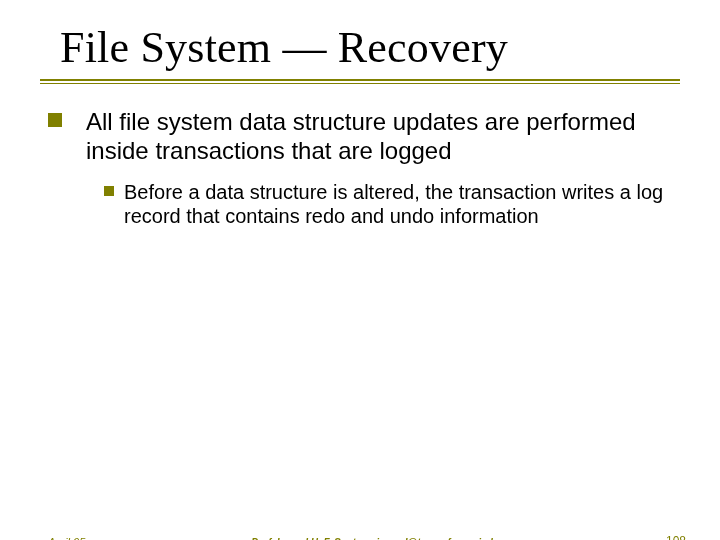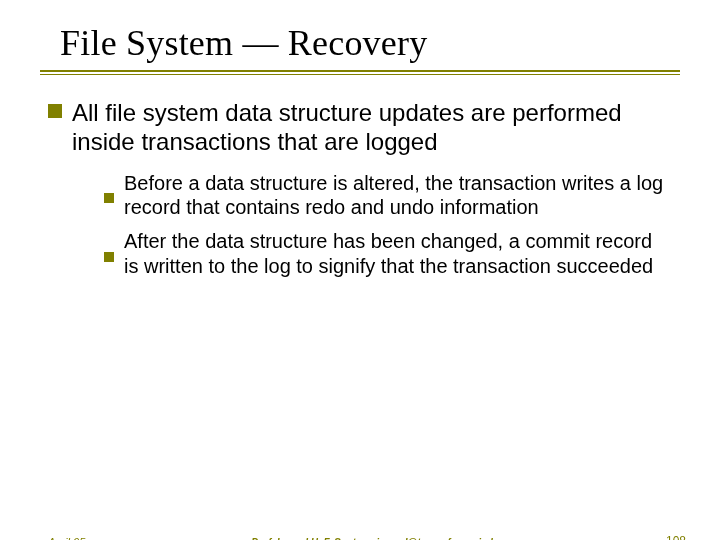--- a/index.html
+++ b/index.html
@@ -13,21 +13,21 @@
     overflow: hidden;
   }
   .slide {
     position: relative;
     width: 720px;
     height: 540px;
     box-sizing: border-box;
   }
   .title {
     font-family: "Times New Roman", Times, serif;
-    font-size: 36px;
+    font-size: 44px;
     font-weight: 400;
     color: #000;
     margin: 22px 0 6px 60px;
     letter-spacing: 0.2px;
   }
   .rule-outer {
     margin: 0 40px 0 40px;
     height: 4px;
     position: relative;
   }
@@ -54,28 +54,28 @@
   .lvl1 .bullet {
     width: 14px;
     height: 14px;
     background: #808000;
     margin-top: 6px;
     flex-shrink: 0;
   }
   .lvl1 .text {
     font-size: 24px;
     line-height: 1.22;
-    margin-left: 10px;
+    margin-left: 24px;
   }
   .sub {
     margin-left: 56px;
   }
   .lvl2 {
     display: flex;
-    align-items: center;
+    align-items: flex-start;
     margin-bottom: 10px;
   }
   .lvl2 .bullet {
     width: 10px;
     height: 10px;
     background: #808000;
     margin-top: 6px;
     flex-shrink: 0;
   }
   .lvl2 .text {
@@ -130,24 +130,20 @@
     <div class="lvl1">
       <div class="bullet"></div>
       <div class="text">All file system data structure updates are performed inside transactions that are logged</div>
     </div>
 
     <div class="sub">
       <div class="lvl2">
         <div class="bullet"></div>
         <div class="text">Before a data structure is altered, the transaction writes a log record that contains redo and undo information</div>
       </div>
-      <div class="lvl2">
-        <div class="bullet"></div>
-        <div class="text">After the data structure has been changed, a commit record is written to the log to signify that the transaction succeeded</div>
-      </div>
     </div>
 
   </div>
 
   <div class="footer">
     <div class="date">April 05</div>
     <div class="author">Prof. Ismael H. F. Santos  -  ismael@tecgraf.puc-rio.br</div>
     <div class="page">108</div>
   </div>
 

